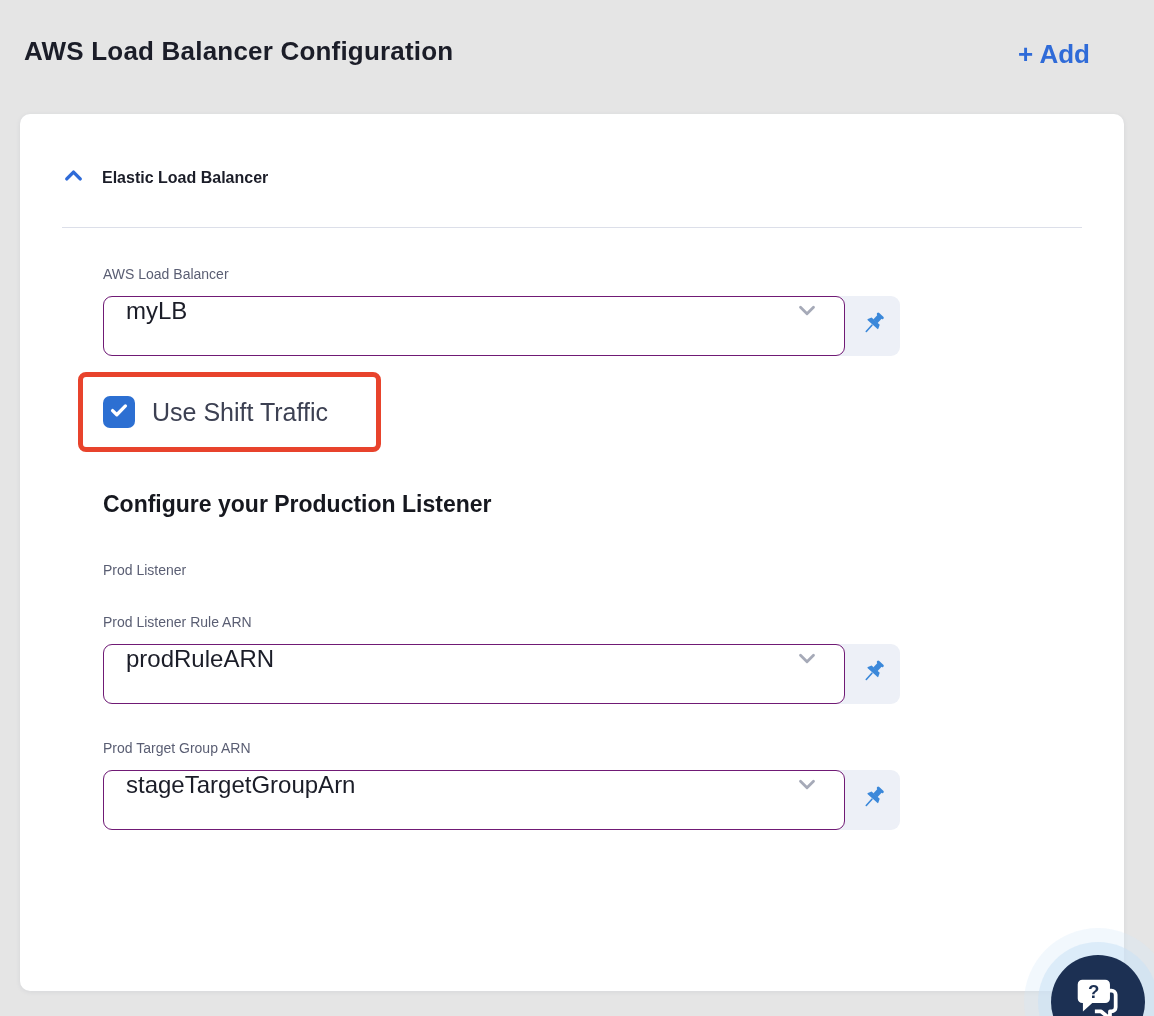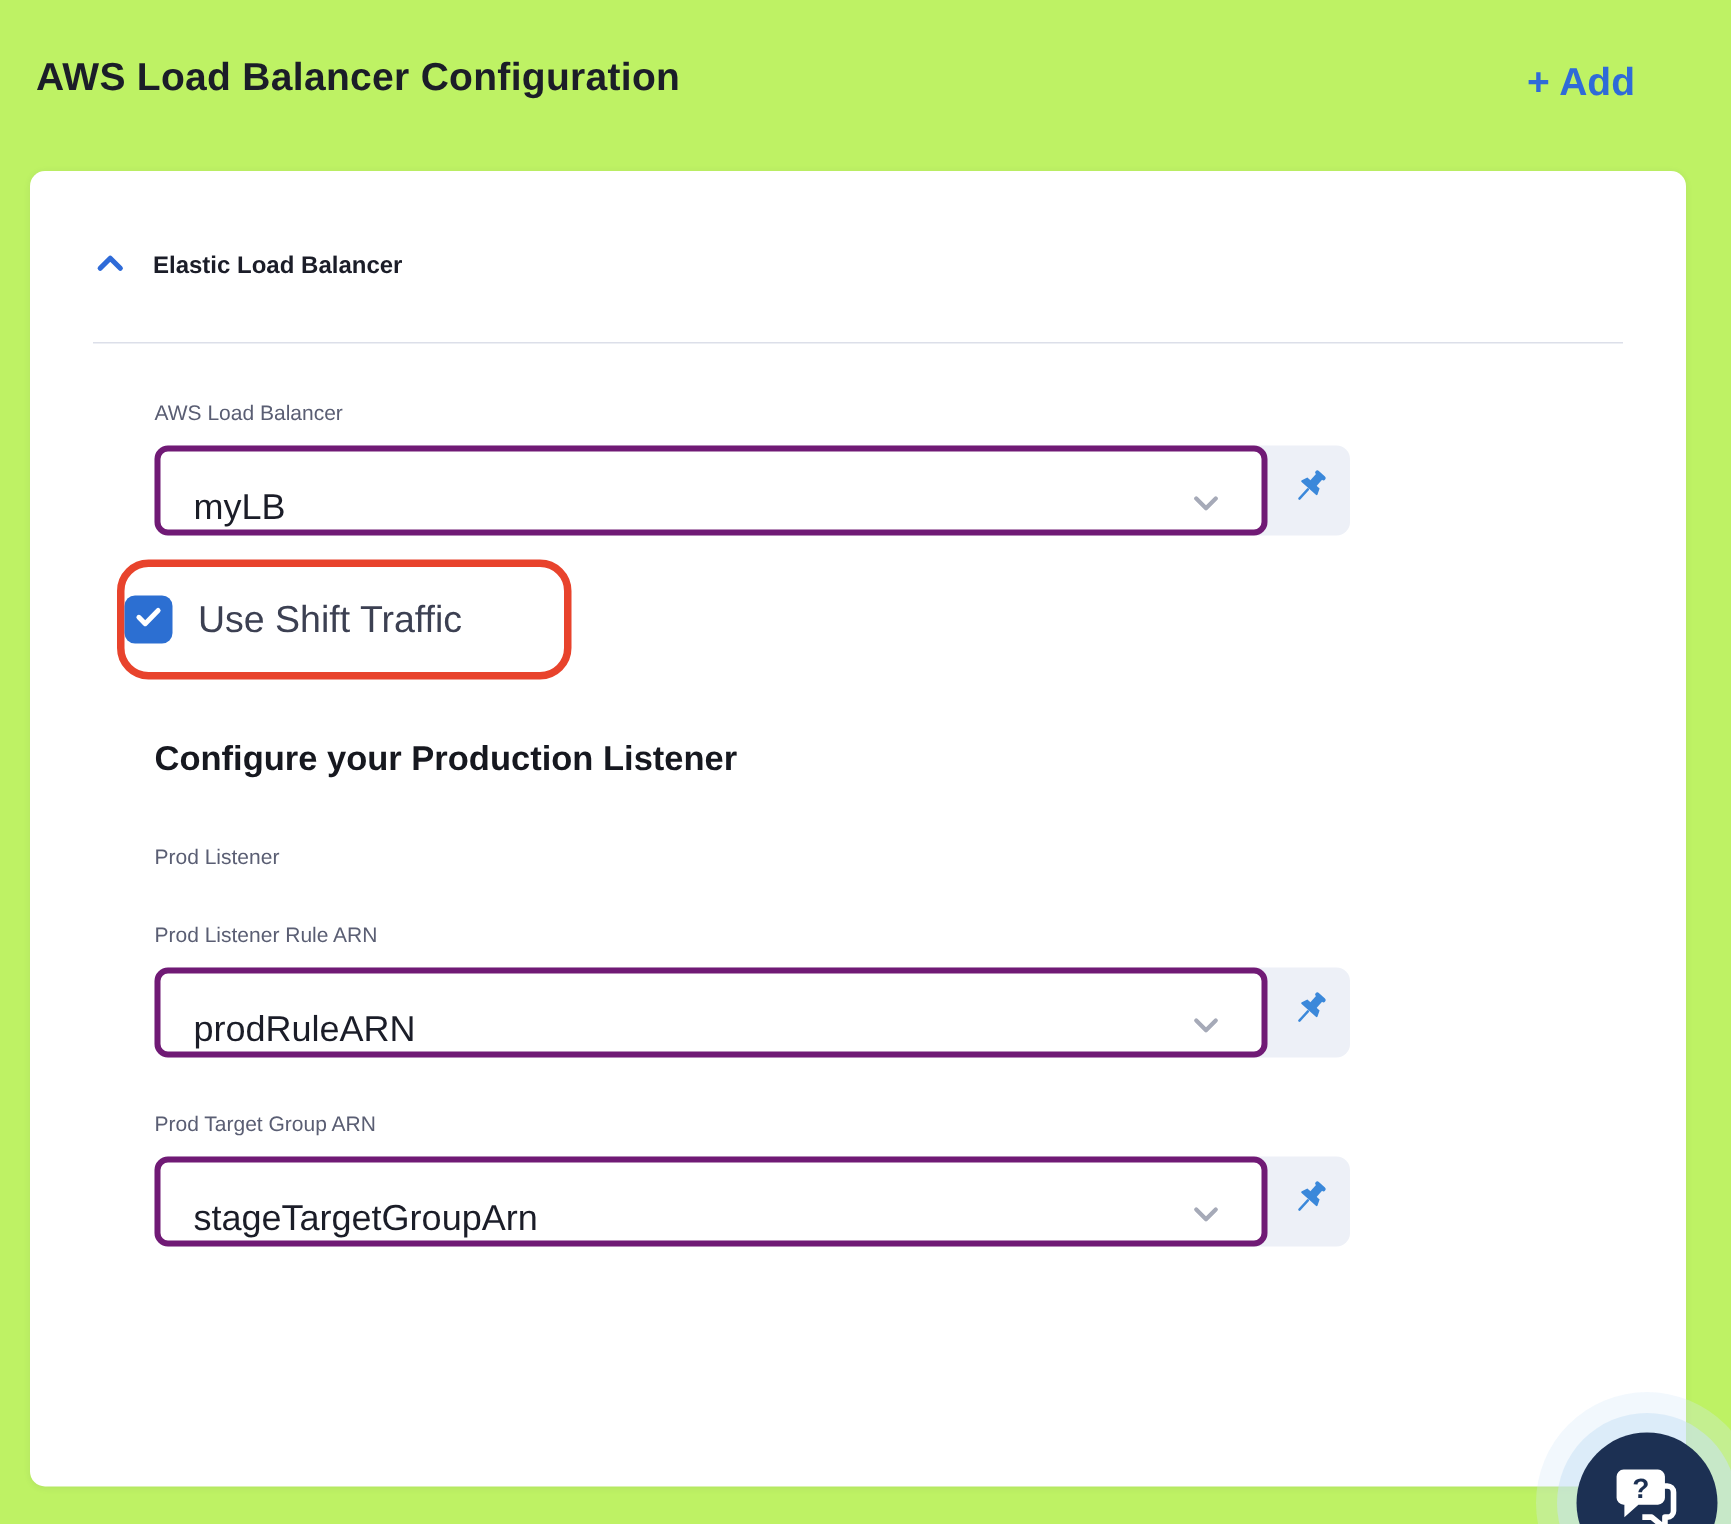--- a/index.html
+++ b/index.html
@@ -1,46 +1,46 @@
 <!DOCTYPE html>
 <html><head>
 <meta charset="utf-8">
 <style>
   * { margin:0; padding:0; box-sizing:border-box; }
   html,body { width:1154px; height:1016px; }
   body { font-family:"Liberation Sans", sans-serif; background:#f6f9fd; }
-  .page { position:relative; width:1154px; height:1016px; background:#bef264; overflow:hidden; }
+  .page { position:relative; width:1154px; height:1016px; background:#e5e5e5; overflow:hidden; }
 
   
   .topbar { display:flex; justify-content:space-between; align-items:flex-end; padding:36px 64px 0 24px; }
   .page-title { font-size:26px; font-weight:700; color:#1b1d28; letter-spacing:.2px; }
   .add-button { font-size:26px; font-weight:700; color:#2f6bd8; cursor:pointer; line-height:1; }
 
   
   .card { margin:47px 0 0 20px; width:1104px; height:877px; background:#ffffff; border-radius:10px;
           box-shadow:0 1px 5px rgba(35,55,95,.08); padding:50px 42px 0 42px; }
 
   .section-header { display:flex; align-items:center; gap:17px; cursor:pointer; }
   .section-title { font-size:16px; font-weight:700; color:#1b1d28; }
   .divider { height:1px; background:#dcdfe9; margin-top:36px; }
 
   .content { margin-left:41px; padding-top:38px; width:797px; }
 
   .field-label { font-size:14px; color:#5a5e73; margin-bottom:14px; }
   .field-label.spaced { margin-top:36px; }
 
   .input-group { display:flex; align-items:stretch; width:797px; height:60px; background:#edf0f7; border-radius:9px; }
-  .combobox { width:742px; background:#ffffff; border:4px solid #701a75; border-radius:9px;
-              display:flex; align-items:flex-end; justify-content:space-between; padding:0 24px 0 22px; cursor:pointer; }
+  .combobox { width:742px; background:#ffffff; border:1px solid #701a75; border-radius:9px;
+              display:flex; align-items:flex-start; justify-content:space-between; padding:0 24px 0 22px; cursor:pointer; }
   .combobox-value { font-size:24px; color:#1b1d28; }
   .pin-btn { flex:1; display:flex; align-items:center; justify-content:center; cursor:pointer; border-radius:0 9px 9px 0; }
 
   
-  .annotation { margin:16px 0 0 -25px; width:303px; height:80px; border:5px solid #e8432c; border-radius:21px;
-                display:flex; align-items:center; }
+  .annotation { margin:16px 0 0 -25px; width:303px; height:80px; border:5px solid #e8432c; border-radius:8px;
+                display:flex; align-items:center; padding-left:20px; }
   .checkbox-row { display:flex; align-items:center; gap:17px; cursor:pointer; }
   .checkbox { width:32px; height:32px; background:#2c6fd2; border-radius:7px;
               display:flex; align-items:center; justify-content:center; flex:none; }
   .checkbox-label { font-size:25px; color:#3c4052; }
 
   .subsection-title { margin-top:39px; font-size:23px; font-weight:700; color:#16181f; }
   .subsection-title + .field-label { margin-top:44px; }
 
   
   .help-btn { position:absolute; top:955px; right:9px; width:94px; height:94px; border-radius:50%;

